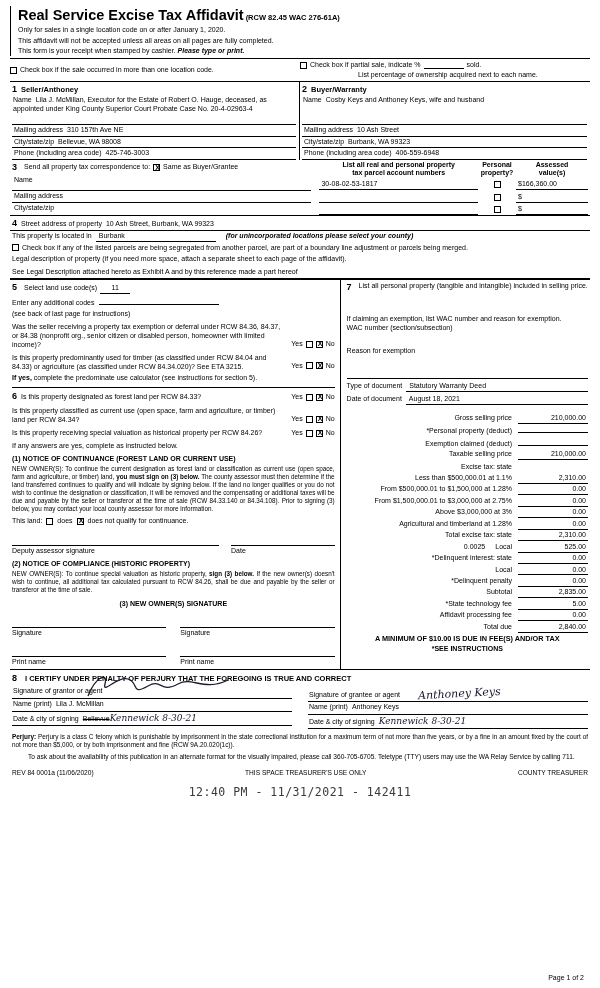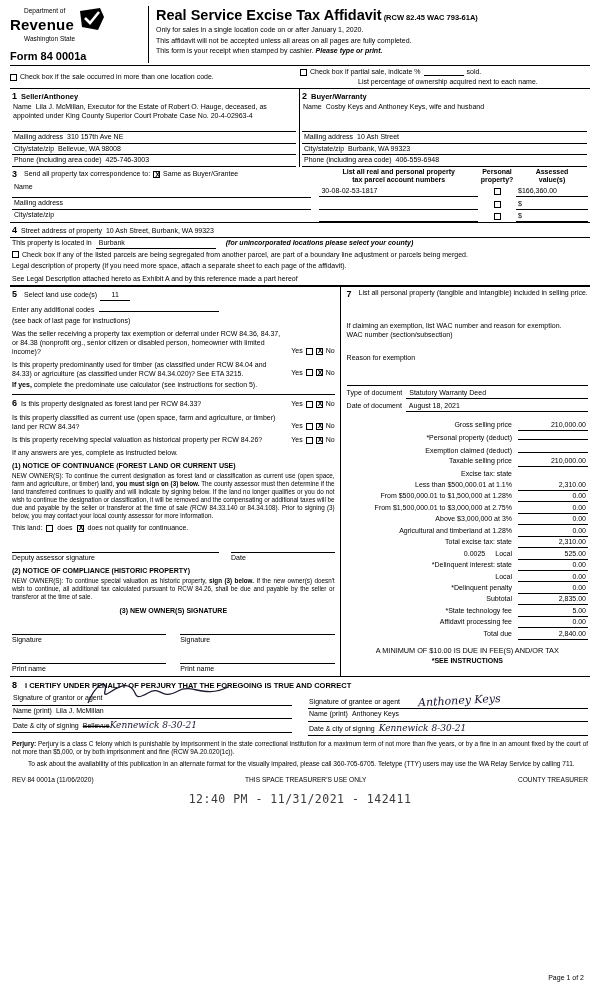--- a/index.html
+++ b/index.html
@@ -84,21 +84,21 @@
 .s7head{display:flex;gap:3px}.gap14{height:14px}.gap18{height:18px}.gap22{height:22px}
 .docblock{border-top:1px solid #000;padding-top:3px;margin-top:4px}
 .docrow{display:flex;align-items:baseline;margin-bottom:3px}
 .docval{flex:1;border-bottom:1px solid #000;padding:0 3px}
 .taxrows{margin-top:4px}
 .taxrow{display:flex;justify-content:flex-end;align-items:baseline;margin:1.5px 0}
 .tpre{margin-right:10px}
 .tlab{text-align:right}
 .tval{width:70px;text-align:right;border-bottom:1px solid #000;margin-left:6px;padding:0 2px;min-height:8px}
 .tval.nol{border-bottom:none}
-.minnote{font-weight:normal;text-align:center;margin-top:5px;font-size:7.3px}
+.minnote{font-weight:bold;text-align:center;font-size:7.3px}
 .seeinstr{font-weight:bold;text-align:center;margin-top:1px}
 
 .sec8{padding-top:2px}
 .sec8-head{display:flex;align-items:baseline;gap:4px;font-weight:bold;font-size:7.5px;padding:1px 0 2px 2px}
 .sec8cols{display:flex;gap:16px;padding:0 2px}
 .s8col{flex:1}
 .s8row{display:flex;align-items:baseline;border-bottom:1px solid #000;min-height:13px;padding:1px 1px 0;position:relative}
 .hand{font-family:"DejaVu Serif",serif;font-style:italic;color:#15152e}
 .sig-hand{font-size:11px;display:inline-block;transform:rotate(-3deg);margin-left:14px}
 .date-hand{font-size:9px;}
@@ -110,40 +110,24 @@
 .footrow{display:flex;justify-content:space-between;margin-top:7px;font-size:6.6px;padding:0 2px}
 .stamp{text-align:center;font-family:"DejaVu Sans Mono",monospace;font-size:11.5px;color:#3a3a3a;margin-top:8px;letter-spacing:.5px}
 .pagenum{position:absolute;right:16px;bottom:5px;font-size:7px}
 </style>
 </head>
 <body>
 
 <div class="page">
 
   <div class="header">
-    <div class="hleft">
-      <div class="logo-row">
-        <div>
-          <div class="dept-of">Department of</div>
-          <div class="revenue">Revenue</div>
-          <div class="wa-state">Washington State</div>
-        </div>
-        <span>
-          <svg width="26" height="24" viewBox="0 0 26 24">
-              <path d="M1,4 L21,1 L25,10 L19,23 L3,20 Z" fill="#000"></path>
-              <path d="M6,11 L11,16 L20,5" stroke="#fff" stroke-width="2.6" fill="none"></path>
-            </svg>
-        </span>
-      </div>
-      <div class="form-number">Form 84 0001a</div>
-    </div>
     <div class="hright">
       <div>
         <span class="title">Real Service Excise Tax Affidavit</span>
-        <span class="title-rcw">(RCW 82.45 WAC 793-61A)</span>
+        <span class="title-rcw">(RCW 82.45 WAC 276-61A)</span>
       </div>
       <div class="sub">Only for sales in a single location code on or after January 1, 2020.</div>
       <div class="sub">This affidavit will not be accepted unless all areas on all pages are fully completed.</div>
       <div class="sub"><span>This form is your receipt when stamped by cashier. </span><span class="it b">Please type or print.</span></div>
     </div>
   </div>
 
   <div class="topchecks">
     <div class="tcl">
       <span class="cb"></span>

